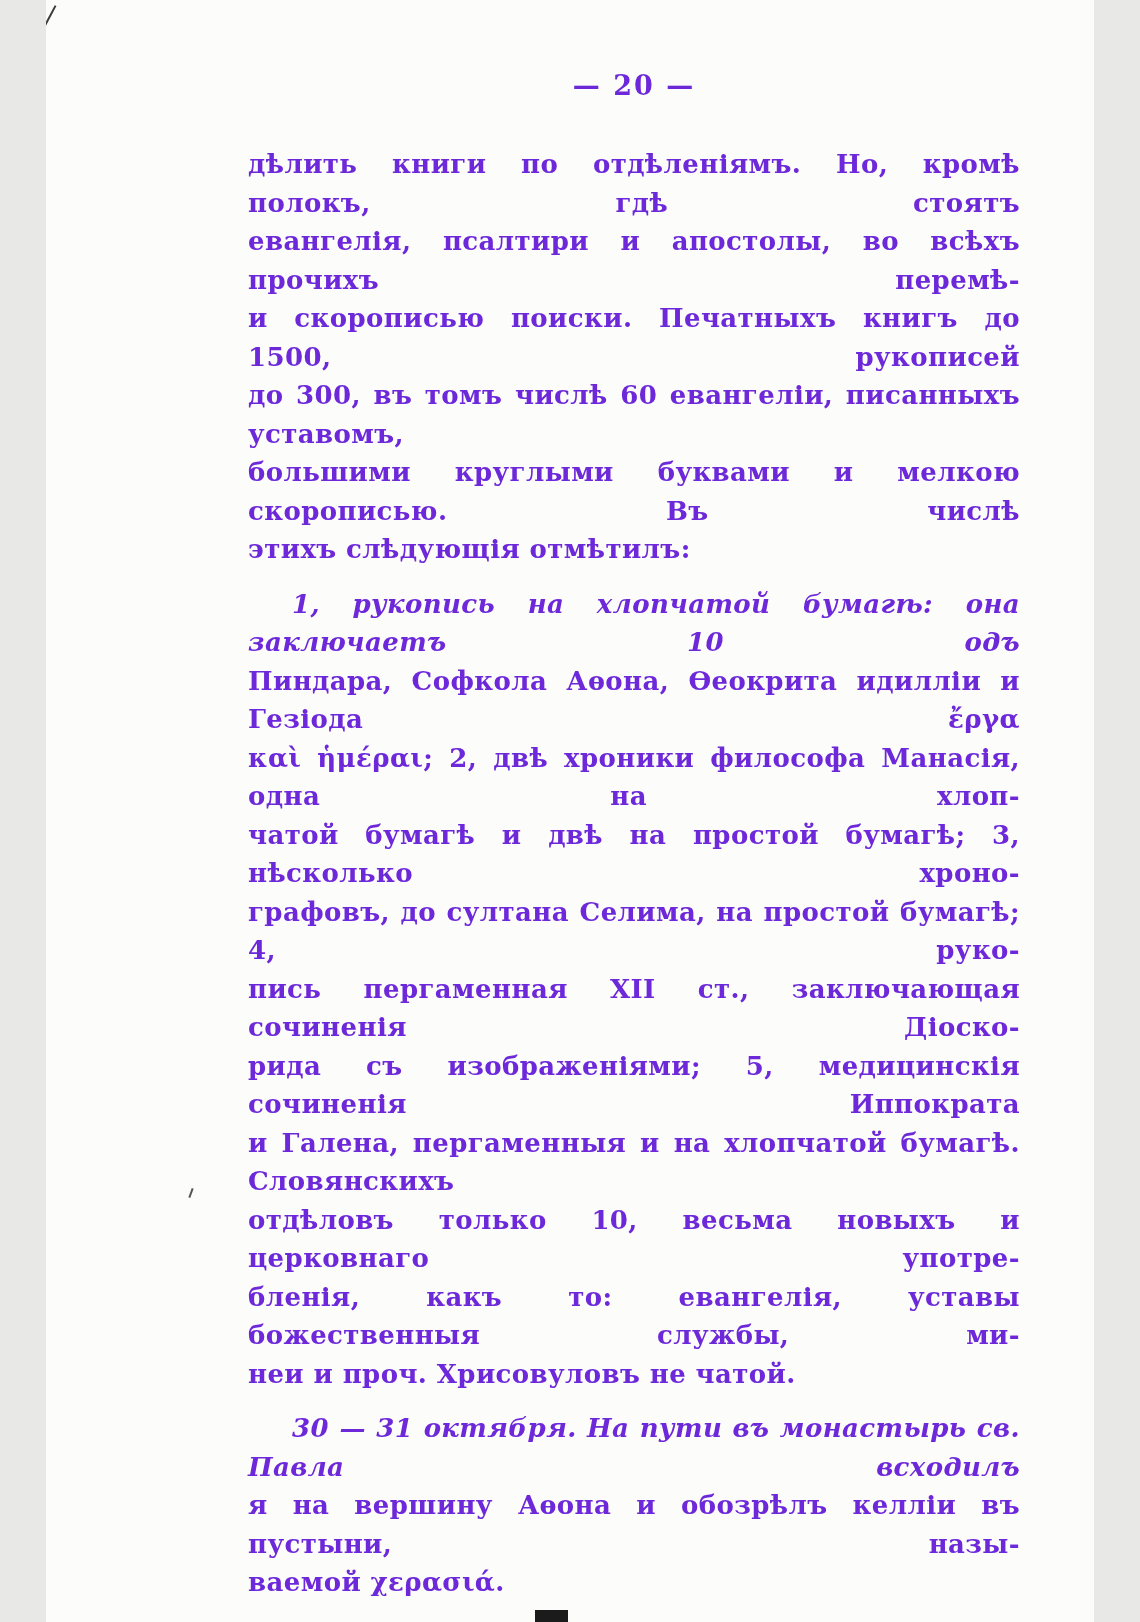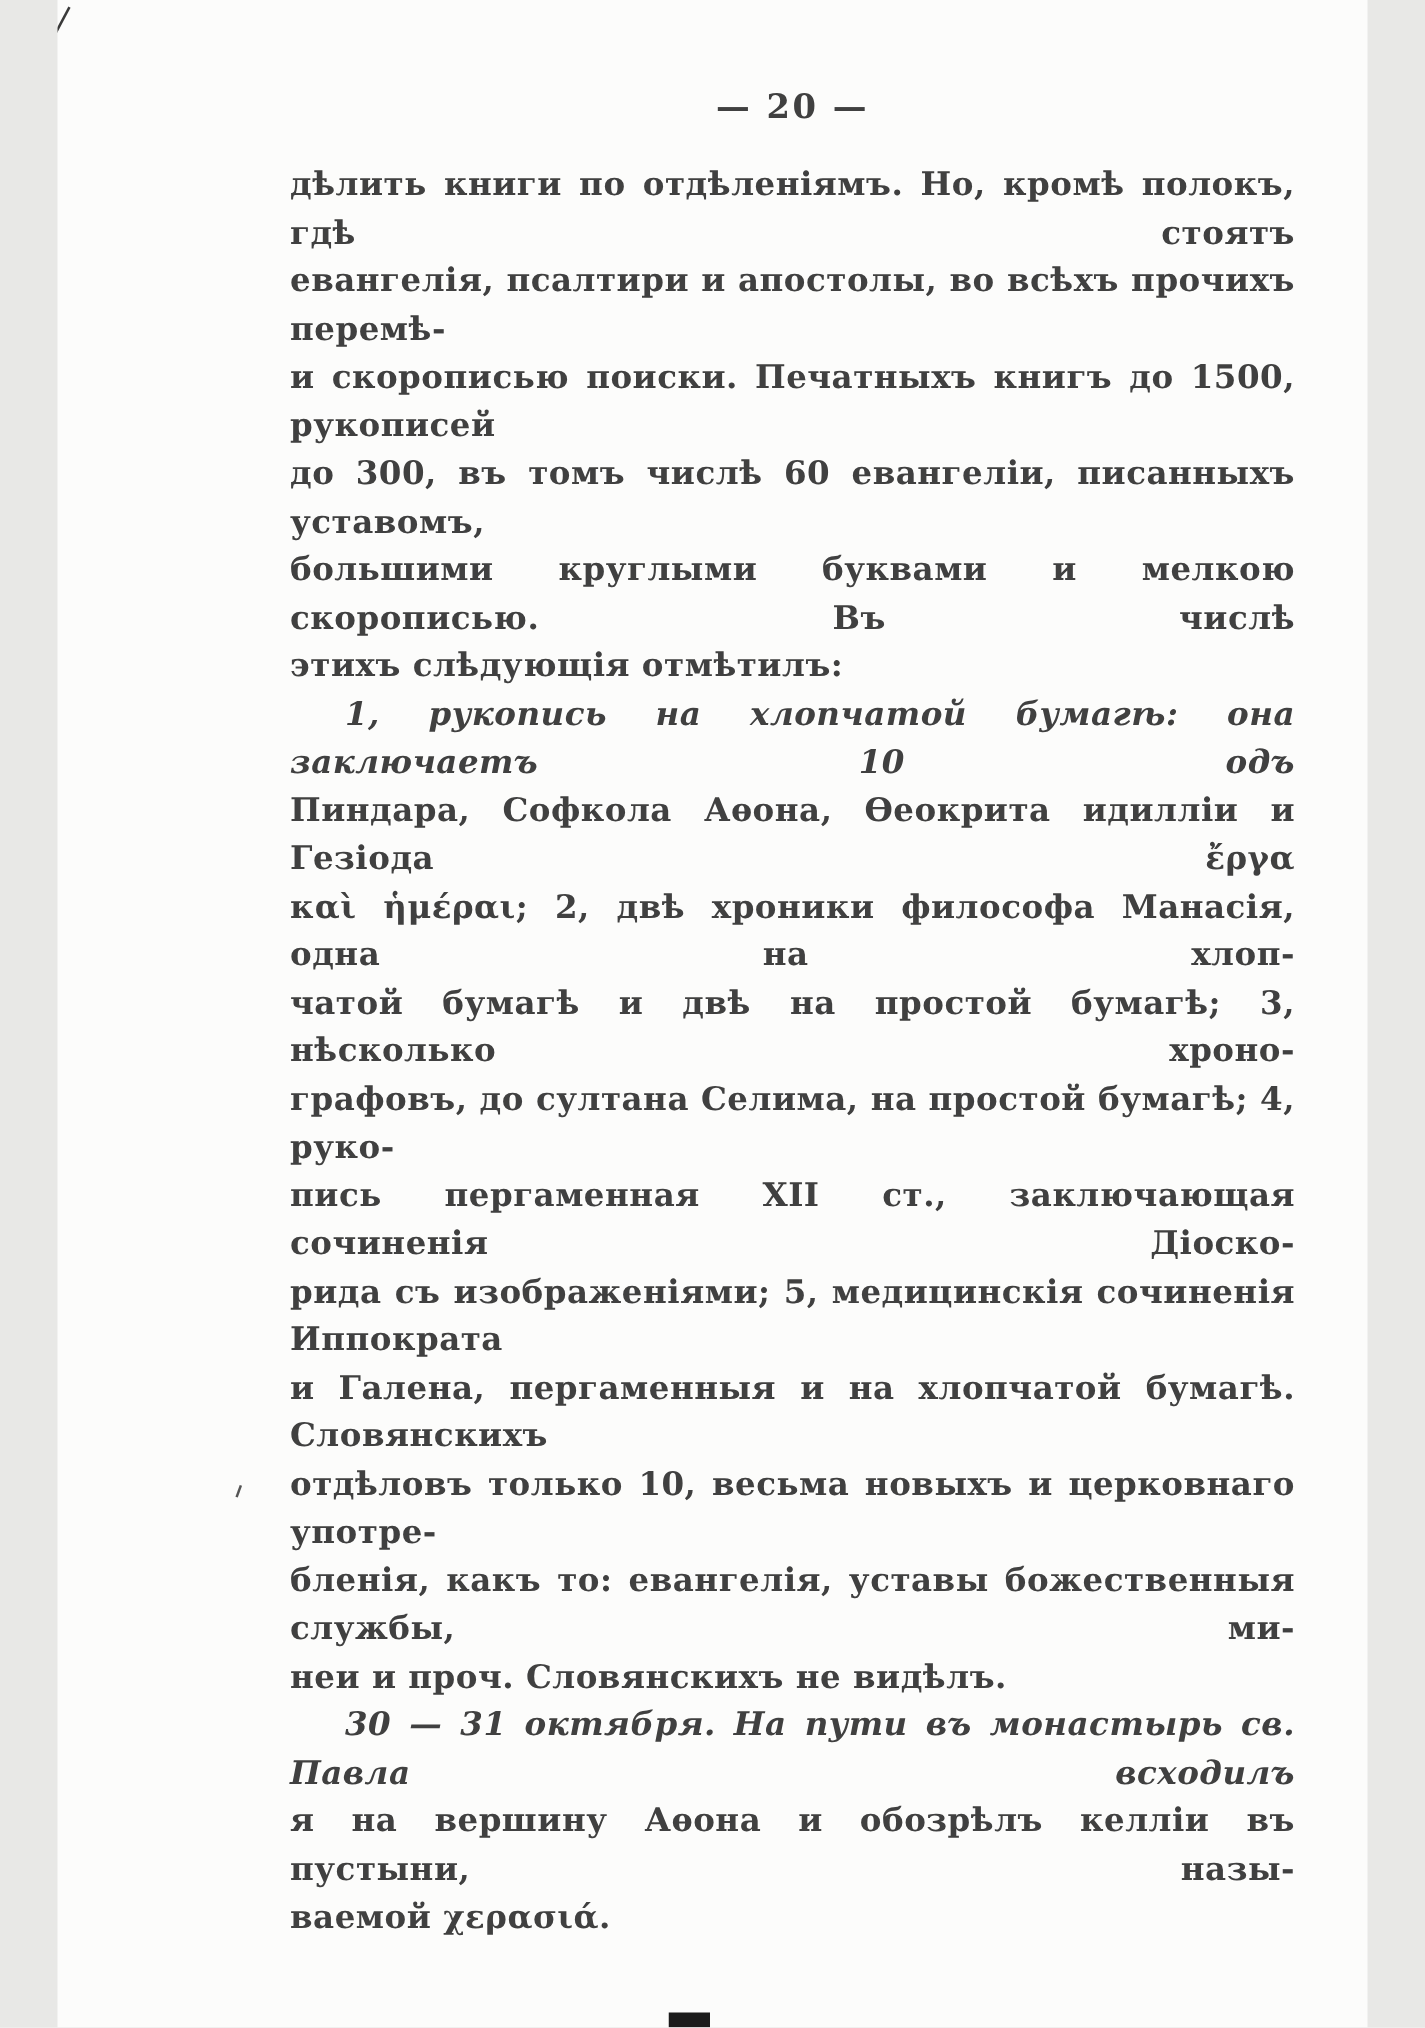--- a/index.html
+++ b/index.html
@@ -8,21 +8,21 @@
     background: #e8e8e6;
   }
   .page {
     position: relative;
     width: 1048px;
     height: 1622px;
     margin: 0 auto;
     background: #fcfcfb;
     overflow: hidden;
     font-family: "DejaVu Serif", "Liberation Serif", serif;
-    color: #404040;
+    color: #6d28d9;
   }
   .page-number {
     position: absolute;
     top: 70px;
     left: 186px;
     width: 804px;
     text-align: center;
     font-size: 27px;
     font-weight: bold;
     letter-spacing: 2px;
@@ -31,21 +31,21 @@
     position: absolute;
     top: 129px;
     left: 186px;
     width: 804px;
     font-size: 26px;
     font-weight: bold;
     line-height: 38.5px;
     letter-spacing: 0.4px;
   }
   .para {
-    margin: 0;
+    margin: 16px;
     padding: 0;
   }
   .line {
     display: block;
     text-align: justify;
     text-align-last: justify;
     white-space: normal;
   }
   .line-last {
     text-align-last: left;
@@ -97,21 +97,21 @@
         <span class="line">1, рукопись на хлопчатой бумагѣ: она заключаетъ 10 одъ</span>
         <span class="line">Пиндара, Софкола Аѳона, Ѳеокрита идилліи и Гезіода ἔργα</span>
         <span class="line">καὶ ἡμέραι; 2, двѣ хроники философа Манасія, одна на хлоп-</span>
         <span class="line">чатой бумагѣ и двѣ на простой бумагѣ; 3, нѣсколько хроно-</span>
         <span class="line">графовъ, до султана Селима, на простой бумагѣ; 4, руко-</span>
         <span class="line">пись пергаменная XII ст., заключающая сочиненія Діоско-</span>
         <span class="line">рида съ изображеніями; 5, медицинскія сочиненія Иппократа</span>
         <span class="line">и Галена, пергаменныя и на хлопчатой бумагѣ. Словянскихъ</span>
         <span class="line">отдѣловъ только 10, весьма новыхъ и церковнаго употре-</span>
         <span class="line">бленія, какъ то: евангелія, уставы божественныя службы, ми-</span>
-        <span class="line line-last">неи и проч. Словянскихъ не видѣлъ.</span>
+        <span class="line line-last">неи и проч. Хрисовуловъ не чатой.</span>
       </p>
     <p class="para indent">
         <span class="line">30 — 31 октября. На пути въ монастырь св. Павла всходилъ</span>
         <span class="line">я на вершину Аѳона и обозрѣлъ келліи въ пустыни, назы-</span>
         <span class="line line-last">ваемой χερασιά.</span>
       </p>
 
   </div>
 
   <div class="artifact edge-hook-1"></div>

